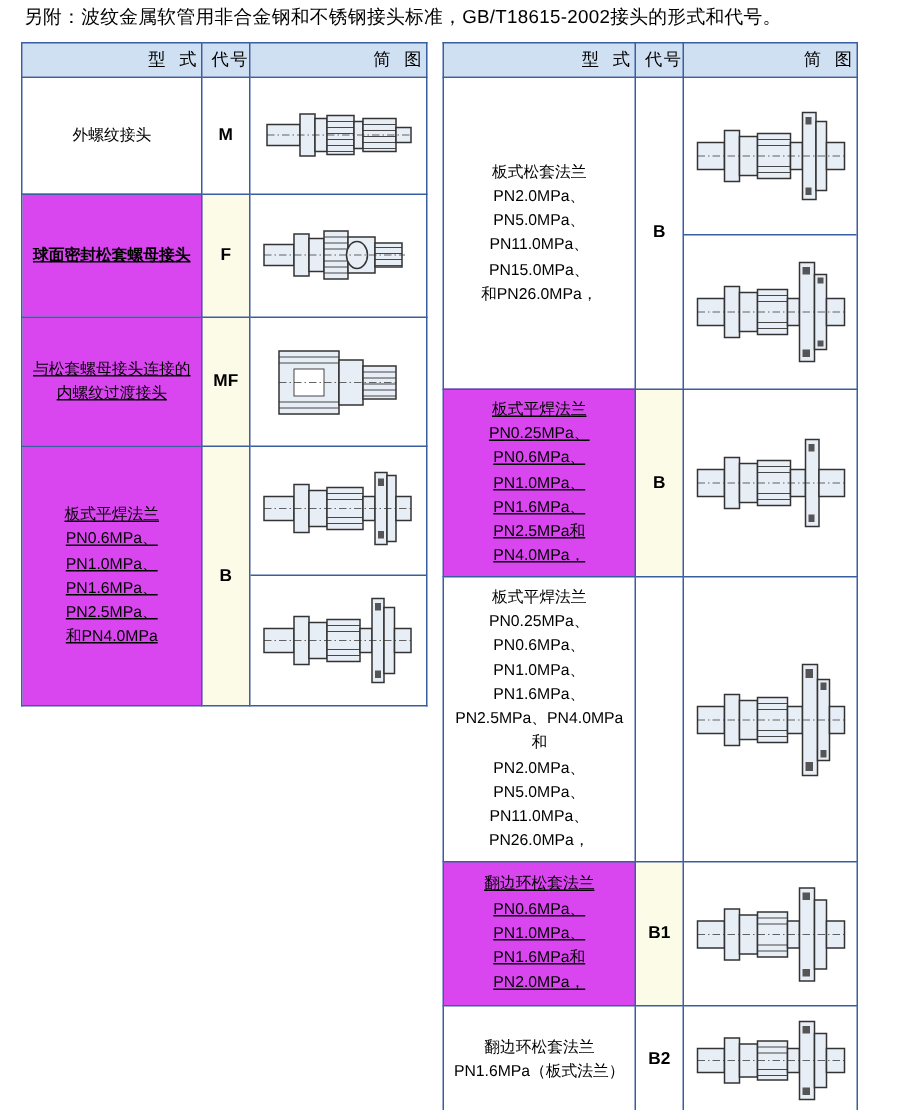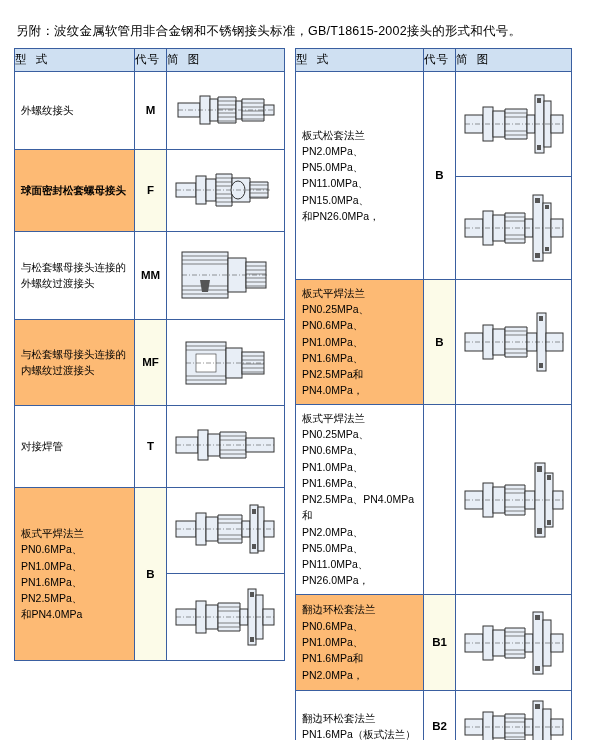--- a/index.html
+++ b/index.html
@@ -11,21 +11,21 @@
     width: 600px;
     height: 740px;
     font-family: "Liberation Sans", sans-serif;
     color: #000;
     position: relative;
   }
   .page {
     width: 600px;
     height: 740px;
     box-sizing: border-box;
-    padding: 21px 14px 0 14px;
+    padding: 1px 14px 0 14px;
     position: relative;
   }
   .doc-title {
     font-size: 12.5px;
     line-height: 1.35;
     color: #000;
     margin: 2px 0 8px 2px;
     letter-spacing: 0.2px;
   }
   .tables {
@@ -42,42 +42,42 @@
   th, td {
     border: 1px solid #3a5fa0;
     padding: 0;
     vertical-align: middle;
   }
   thead th {
     background: #cfe0f2;
     font-size: 11.5px;
     font-weight: normal;
     height: 22px;
-    text-align: left;
+    text-align: right;
     letter-spacing: 3px;
   }
   thead th.code { letter-spacing: 1px; margin-top: 40px; }
   td.label {
     font-size: 10.5px;
     line-height: 1.55;
     padding: 5px 6px;
-    text-align: left;
+    text-align: center;
   }
   td.code {
     text-align: center;
     font-size: 11.5px;
     font-weight: bold;
   }
   td.fig {
     text-align: center;
     background: #fff;
     padding: 2px;
   }
   tr.tint td.label, tr.tint td.code { background: #fcfbe8; }
-  tr.tint td.label { background: #fdba74; }
+  tr.tint td.label { background: #d946ef; text-decoration: underline; }
   .lbl-bold { font-weight: bold; }
   svg { display: block; margin: 0 auto; }
 </style>
 </head>
 <body>
 
 <div class="page">
 
   <div class="doc-title">另附：波纹金属软管用非合金钢和不锈钢接头标准，GB/T18615-2002接头的形式和代号。</div>
 
@@ -140,43 +140,20 @@
                 <g stroke="#333" stroke-width="0.6" fill="none">
                   <path d="M44 16 L60 16 M44 20 L60 20 M44 24 L60 24 M44 32 L60 32 M44 36 L60 36 M44 40 L60 40"></path>
                   <path d="M78 23 L96 23 M78 27 L96 27 M78 31 L96 31 M78 35 L96 35"></path>
                   <path d="M4 28 L98 28" stroke-dasharray="5 2 1 2" stroke-width="0.5"></path>
                 </g>
               </svg>
             </span>
           </td>
         </tr>
 
-        <tr style="height:88px">
-          <td class="label" style="white-space:pre-line">与松套螺母接头连接的外螺纹过渡接头</td>
-          <td class="code">MM</td>
-          <td class="fig">
-            <span>
-              <svg width="108" height="66" viewBox="0 0 108 66">
-                <g fill="#e8eef6" stroke="#333" stroke-width="1">
-                  <rect x="10" y="10" width="46" height="46"></rect>
-                  <rect x="56" y="16" width="18" height="34"></rect>
-                  <rect x="74" y="20" width="20" height="26"></rect>
-                </g>
-                <g stroke="#333" stroke-width="0.6" fill="none">
-                  <path d="M10 14 L56 14 M10 18 L56 18 M10 22 L56 22 M10 44 L56 44 M10 48 L56 48 M10 52 L56 52"></path>
-                  <path d="M74 24 L94 24 M74 28 L94 28 M74 32 L94 32 M74 36 L94 36 M74 40 L94 40 M74 44 L94 44"></path>
-                </g>
-                <g fill="#555">
-                  <path d="M28 38 L38 38 L36 50 L30 50 Z"></path>
-                </g>
-                <path d="M10 33 L96 33" stroke="#333" stroke-width="0.5" stroke-dasharray="5 2 1 2" fill="none"></path>
-              </svg>
-            </span>
-          </td>
-        </tr>
 
         <tr class="tint" style="height:86px">
           <td class="label" style="white-space:pre-line">与松套螺母接头连接的内螺纹过渡接头</td>
           <td class="code">MF</td>
           <td class="fig">
             <span>
               <svg width="108" height="64" viewBox="0 0 108 64">
                 <g fill="#e8eef6" stroke="#333" stroke-width="1">
                   <rect x="14" y="12" width="40" height="42"></rect>
                   <rect x="54" y="18" width="16" height="30"></rect>
@@ -186,41 +163,20 @@
                   <path d="M14 16 L54 16 M14 20 L54 20 M14 46 L54 46 M14 50 L54 50"></path>
                   <path d="M70 26 L92 26 M70 30 L92 30 M70 34 L92 34 M70 38 L92 38 M70 42 L92 42"></path>
                   <rect x="24" y="24" width="20" height="18" fill="#fff"></rect>
                 </g>
                 <path d="M14 33 L94 33" stroke="#333" stroke-width="0.5" stroke-dasharray="5 2 1 2" fill="none"></path>
               </svg>
             </span>
           </td>
         </tr>
 
-        <tr style="height:82px">
-          <td class="label">对接焊管</td>
-          <td class="code">T</td>
-          <td class="fig">
-            <span>
-              <svg width="108" height="52" viewBox="0 0 108 52">
-                <g fill="#e8eef6" stroke="#333" stroke-width="1">
-                  <rect x="4" y="17" width="22" height="16"></rect>
-                  <rect x="26" y="10" width="10" height="30"></rect>
-                  <rect x="36" y="14" width="12" height="22"></rect>
-                  <path d="M48 12 L74 12 L74 38 L48 38 Z"></path>
-                  <rect x="74" y="18" width="28" height="14"></rect>
-                </g>
-                <g stroke="#333" stroke-width="0.6" fill="none">
-                  <path d="M48 16 L74 16 M48 20 L74 20 M48 30 L74 30 M48 34 L74 34"></path>
-                  <path d="M4 25 L102 25" stroke-dasharray="5 2 1 2" stroke-width="0.5"></path>
-                </g>
-              </svg>
-            </span>
-          </td>
-        </tr>
 
         <tr class="tint" style="height:172px">
           <td class="label" style="white-space:pre-line">板式平焊法兰
 PN0.6MPa、PN1.0MPa、
 PN1.6MPa、PN2.5MPa、
 和PN4.0MPa</td>
           <td class="code">B</td>
           <td class="fig" style="padding:0">
             <div style="border-bottom:1px solid #3a5fa0; height:85px; display:flex; align-items:center; justify-content:center;">
               <span>

